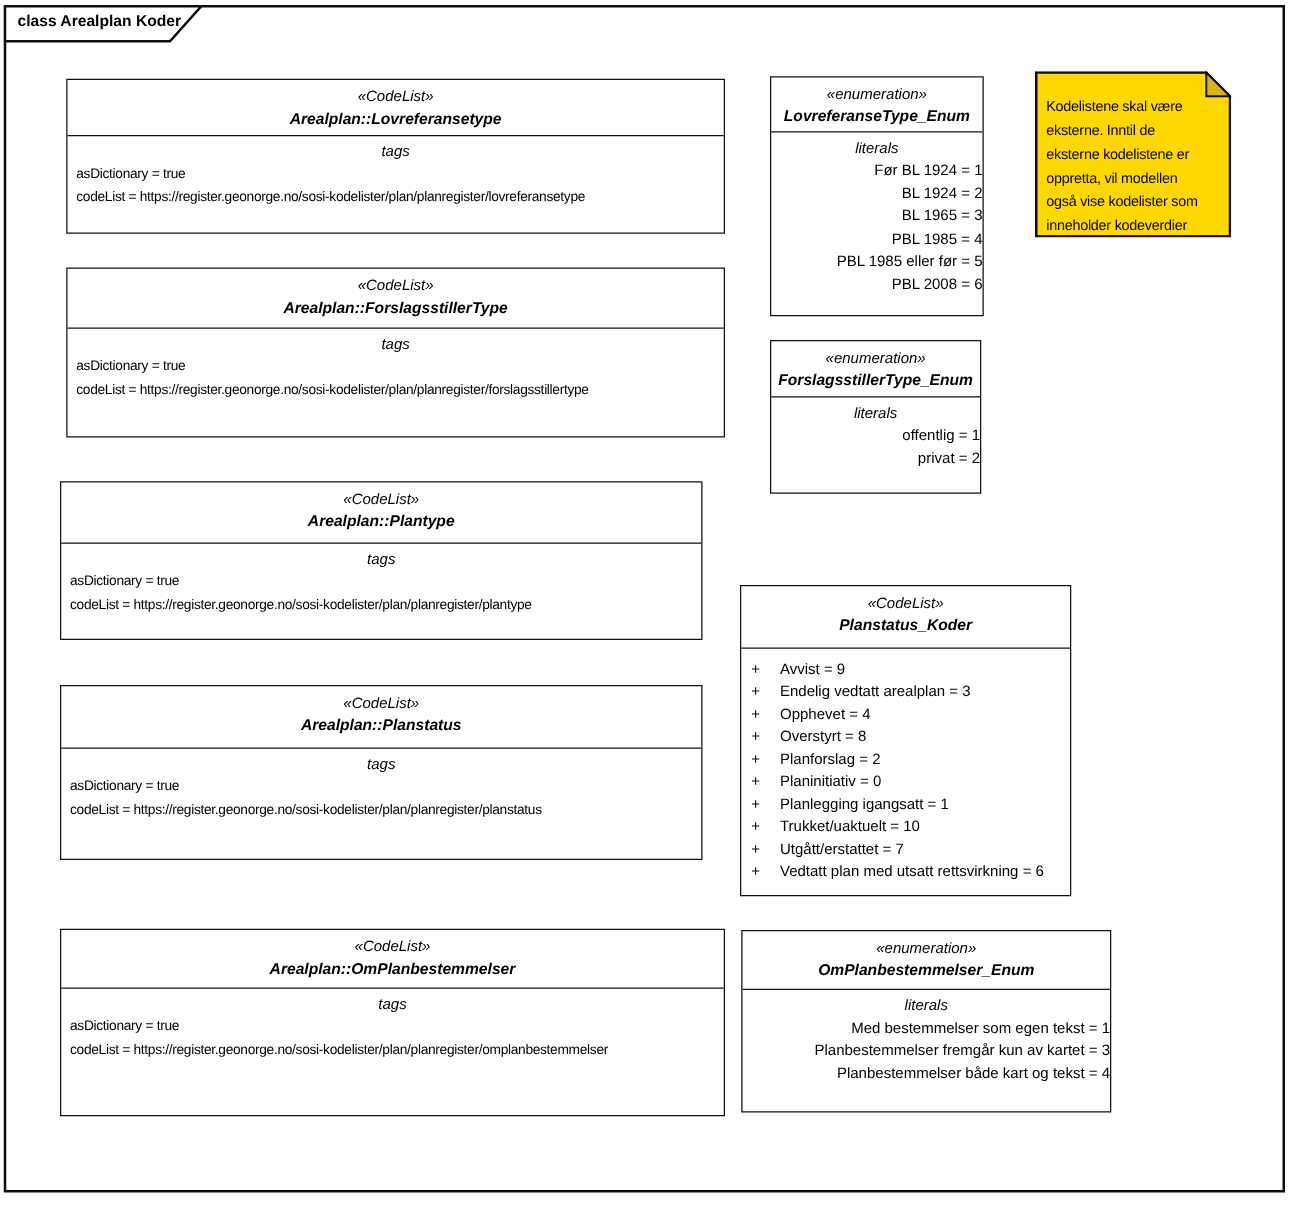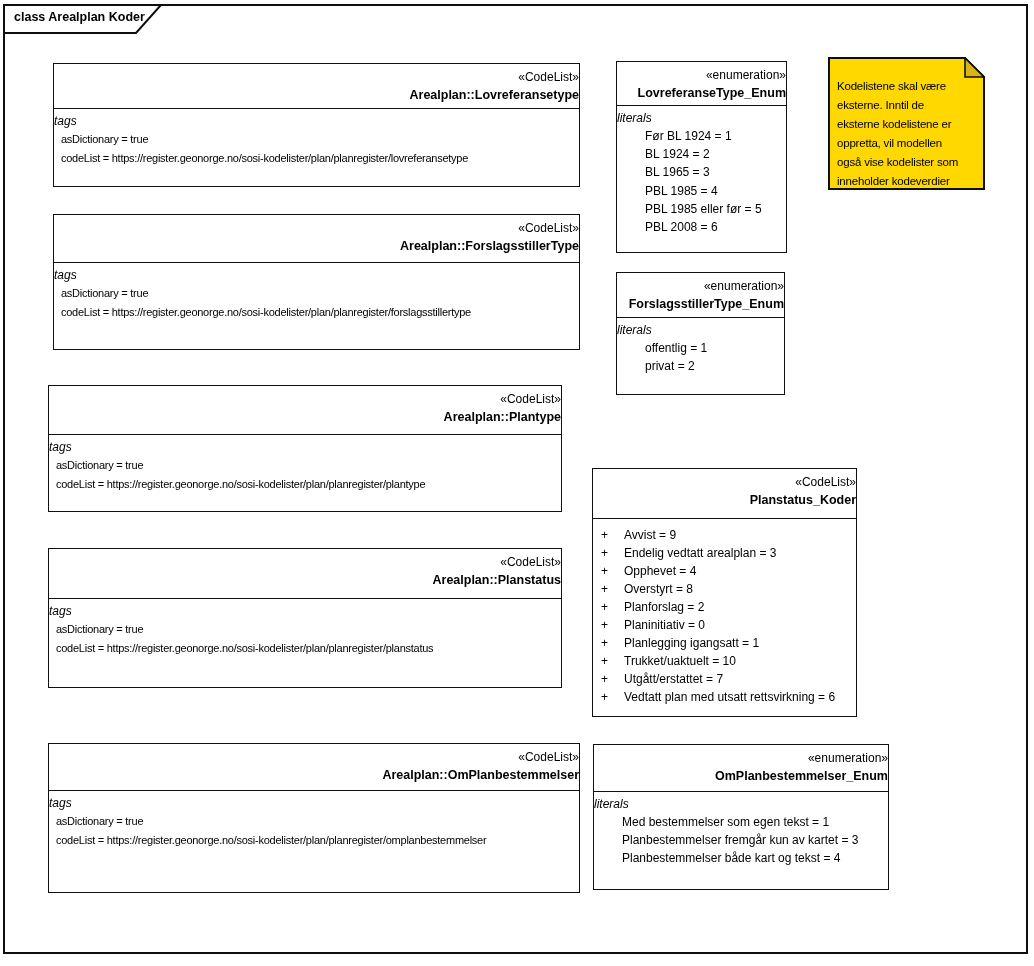--- a/index.html
+++ b/index.html
@@ -12,29 +12,29 @@
     border:2px solid #0e0e0e;box-sizing:border-box;
   }
   .frame-tab{position:absolute;left:3px;top:4px;width:162px;height:31px;}
   .frame-title{
     position:absolute;left:14px;top:10px;font-size:12.5px;font-weight:bold;white-space:nowrap;
   }
   .uml-box{
     position:absolute;background:#fff;border:1.5px solid #101010;box-sizing:border-box;
   }
   .uml-head{
-    border-bottom:1.5px solid #101010;text-align:right;padding-top:5px;box-sizing:border-box;
+    border-bottom:1.5px solid #101010;text-align:center;padding-top:5px;box-sizing:border-box;font-style:italic;
   }
   .stereo{font-size:12px;line-height:16px;}
   .cname{font-size:12.5px;font-weight:bold;line-height:17px;margin-top:2px;white-space:nowrap;}
-  .sec-label{text-align:left;font-style:italic;font-size:12px;padding-top:4px;line-height:17px;}
+  .sec-label{text-align:center;font-style:italic;font-size:12px;padding-top:4px;line-height:17px;}
   .tag-line{
     font-size:11px;line-height:19px;padding-left:7px;white-space:nowrap;letter-spacing:-0.25px;
   }
-  .lit-line{font-size:12px;line-height:18.2px;padding-left:28px;white-space:nowrap;}
+  .lit-line{font-size:12px;line-height:18.2px;padding-left:28px;white-space:nowrap;text-align:right;}
   .attr-body{padding-top:7px;}
   .attr-row{display:flex;font-size:12px;line-height:18px;white-space:nowrap;}
   .attr-vis{width:23px;padding-left:8px;box-sizing:content-box;flex:none;}
   .note{position:absolute;left:828px;top:57px;width:157px;height:133px;border-radius:22px;}
   .note-text{
     position:absolute;left:9px;top:20px;width:142px;font-size:11.5px;line-height:19px;
     white-space:pre-line;letter-spacing:-0.2px;
   }
 </style>
 </head>

